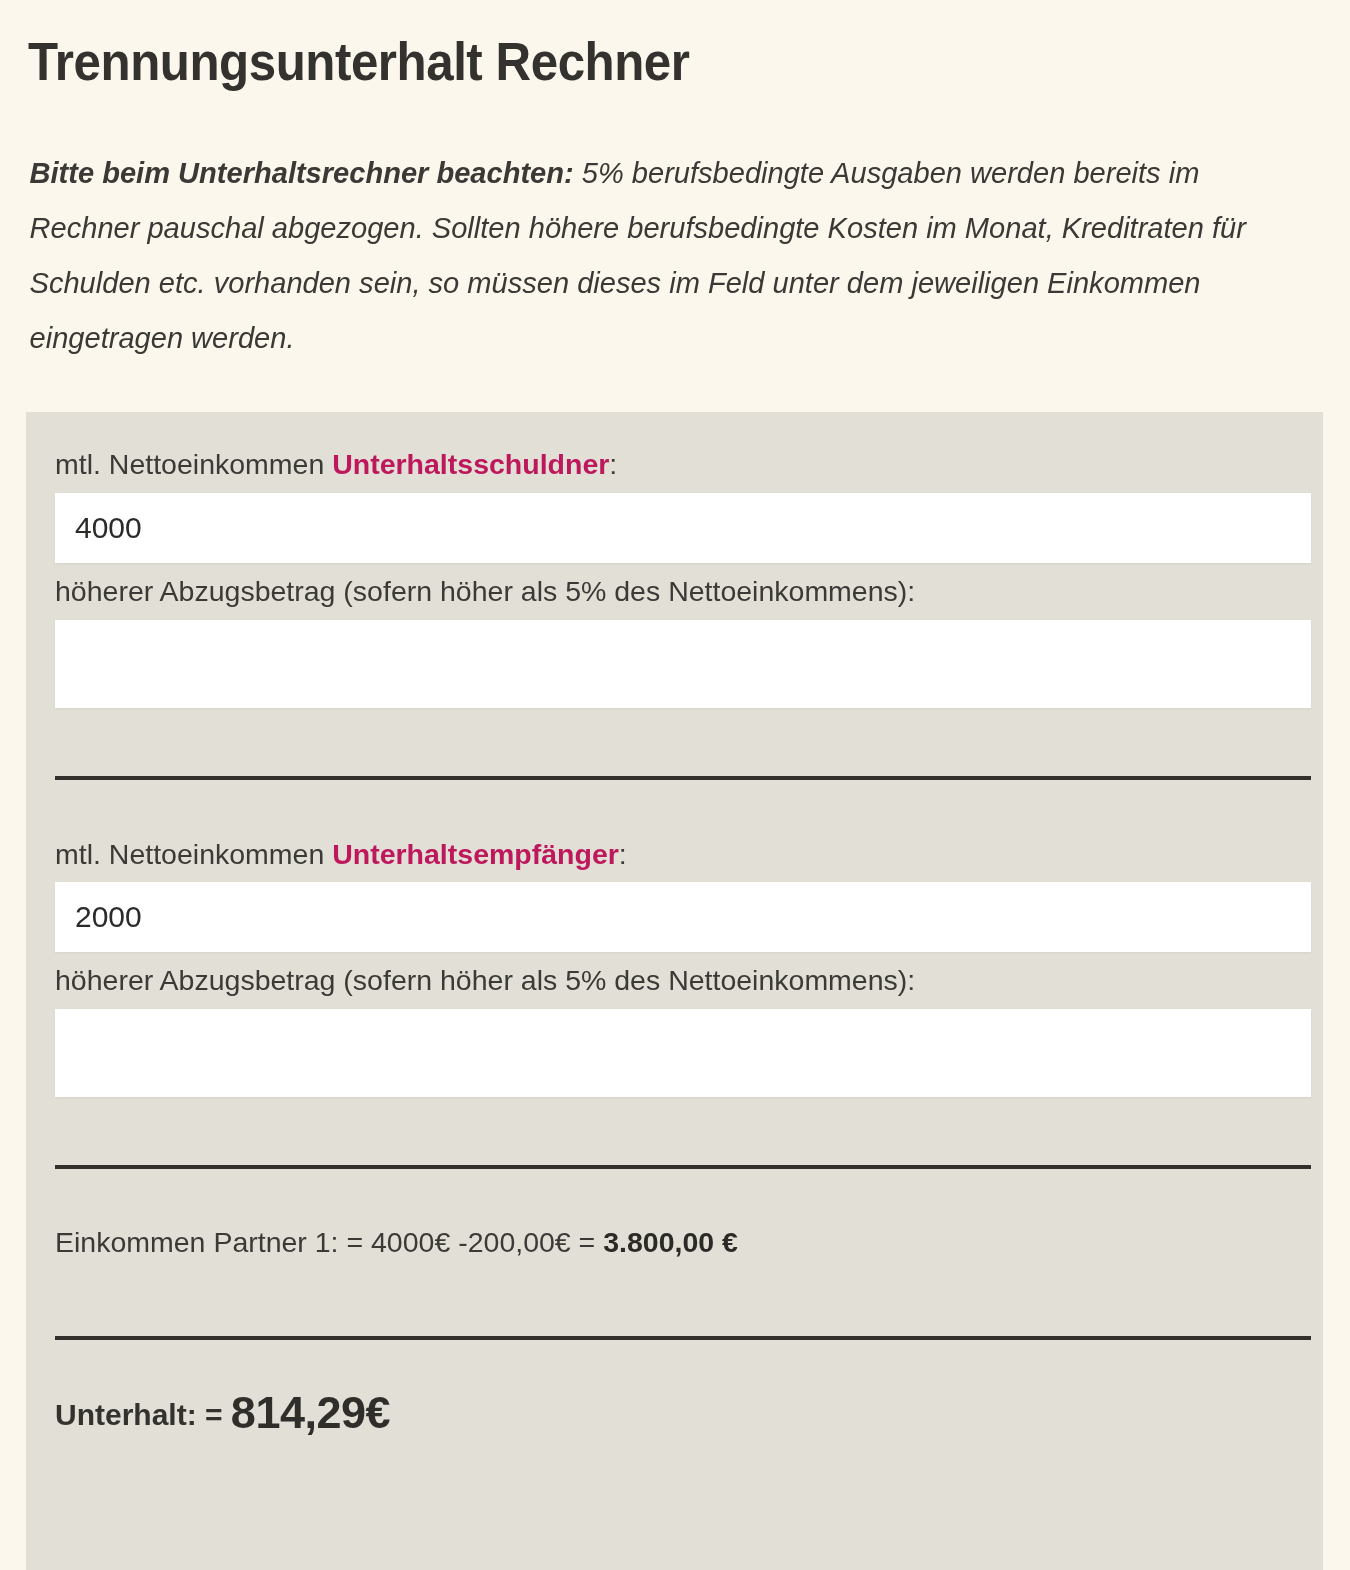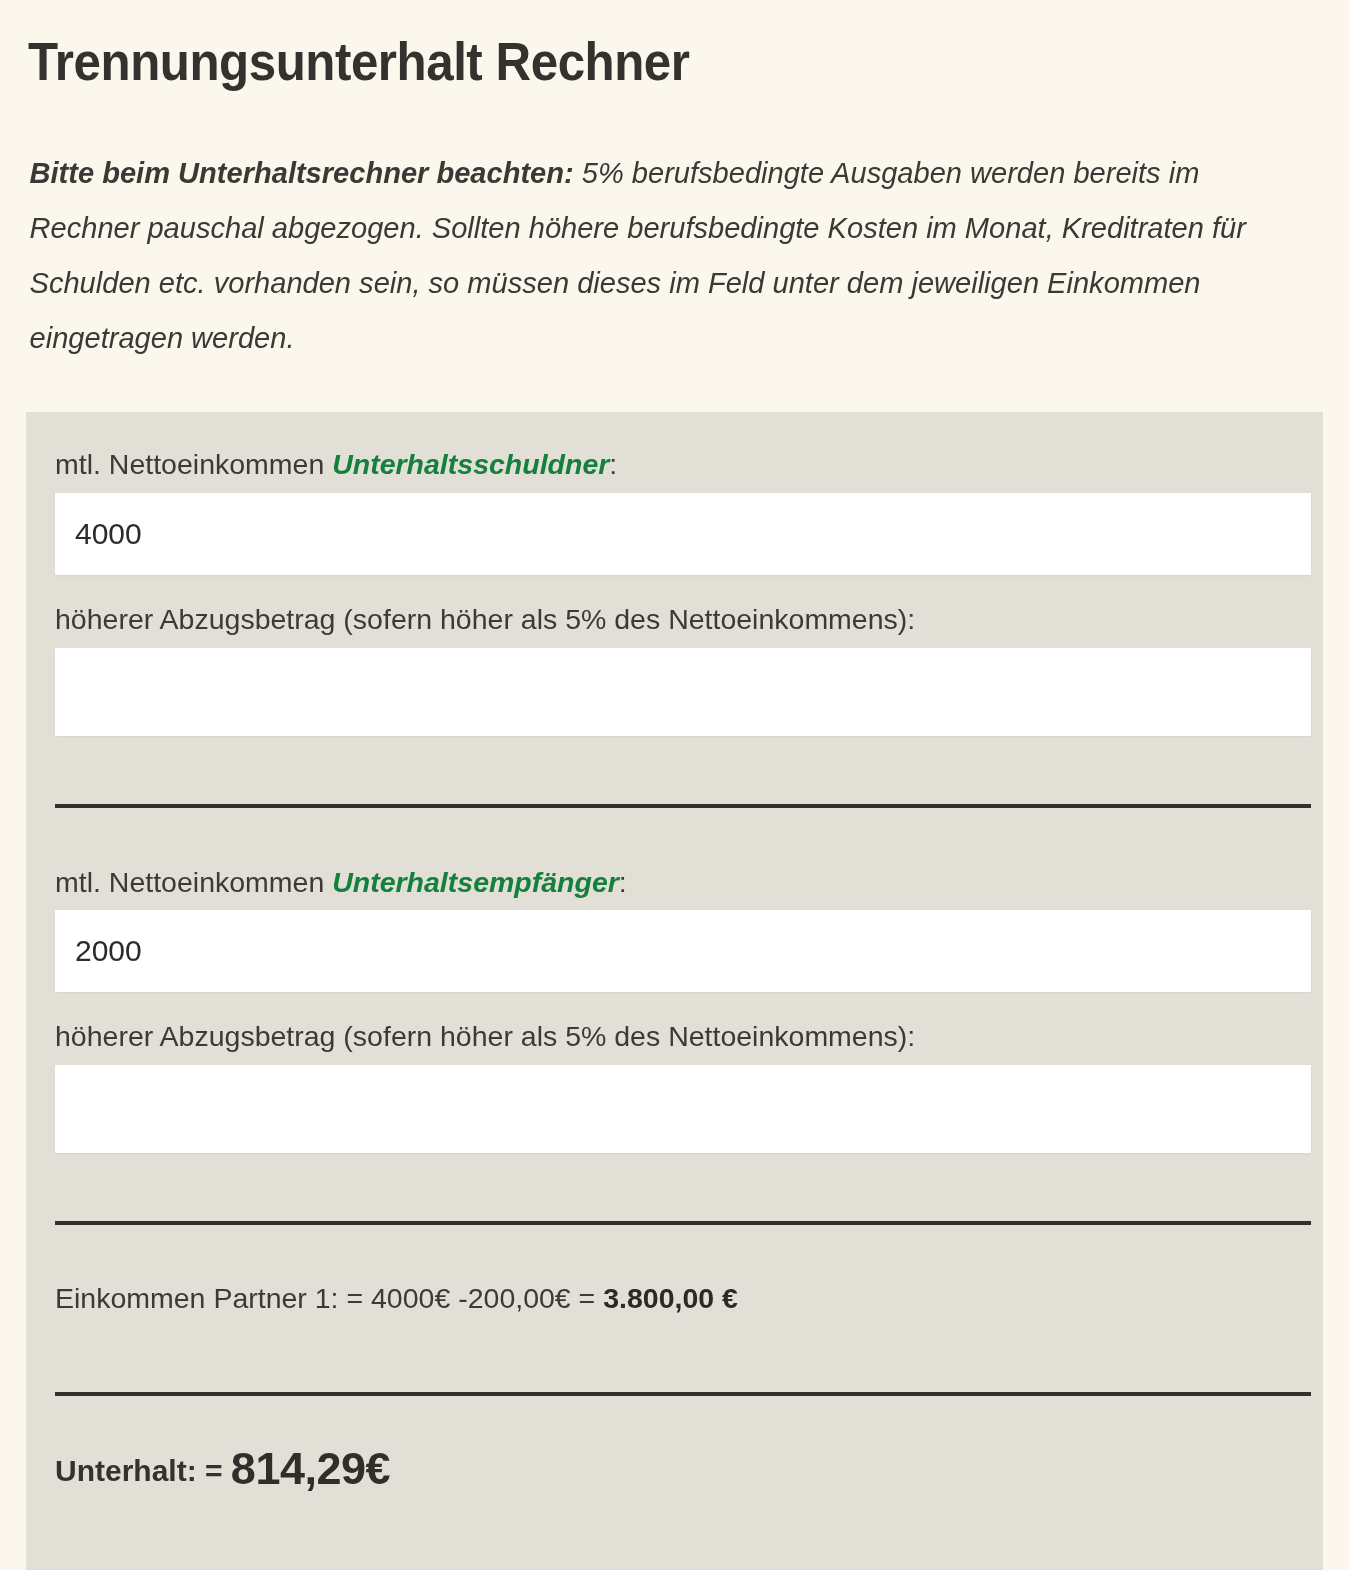--- a/index.html
+++ b/index.html
@@ -71,33 +71,32 @@
 
   .field-label {
     margin: 0;
     padding: 36px 0 0 29px;
     font-size: 28.5px;
     line-height: 1.15;
     color: #3b3a37;
     white-space: nowrap;
   }
   .field-label.tight {
-    padding-top: 28px;
+    padding-top: 12px;
   }
   .field-label b {
     font-weight: bold;
-    color: #15803d;
-    font-style: italic;
+    color: #be185d;
   }
 
   .text-input {
     display: block;
     margin: 12px 0 0 29px;
     width: 1256px;
-    height: 82px;
+    height: 70px;
     background: #ffffff;
     border: 0;
     outline: 0;
     box-sizing: border-box;
     padding: 0 0 0 20px;
     font-family: "Liberation Sans", sans-serif;
     font-size: 30px;
     color: #2c2b29;
     border-radius: 0;
     box-shadow: 0 1px 2px rgba(0,0,0,0.06);

